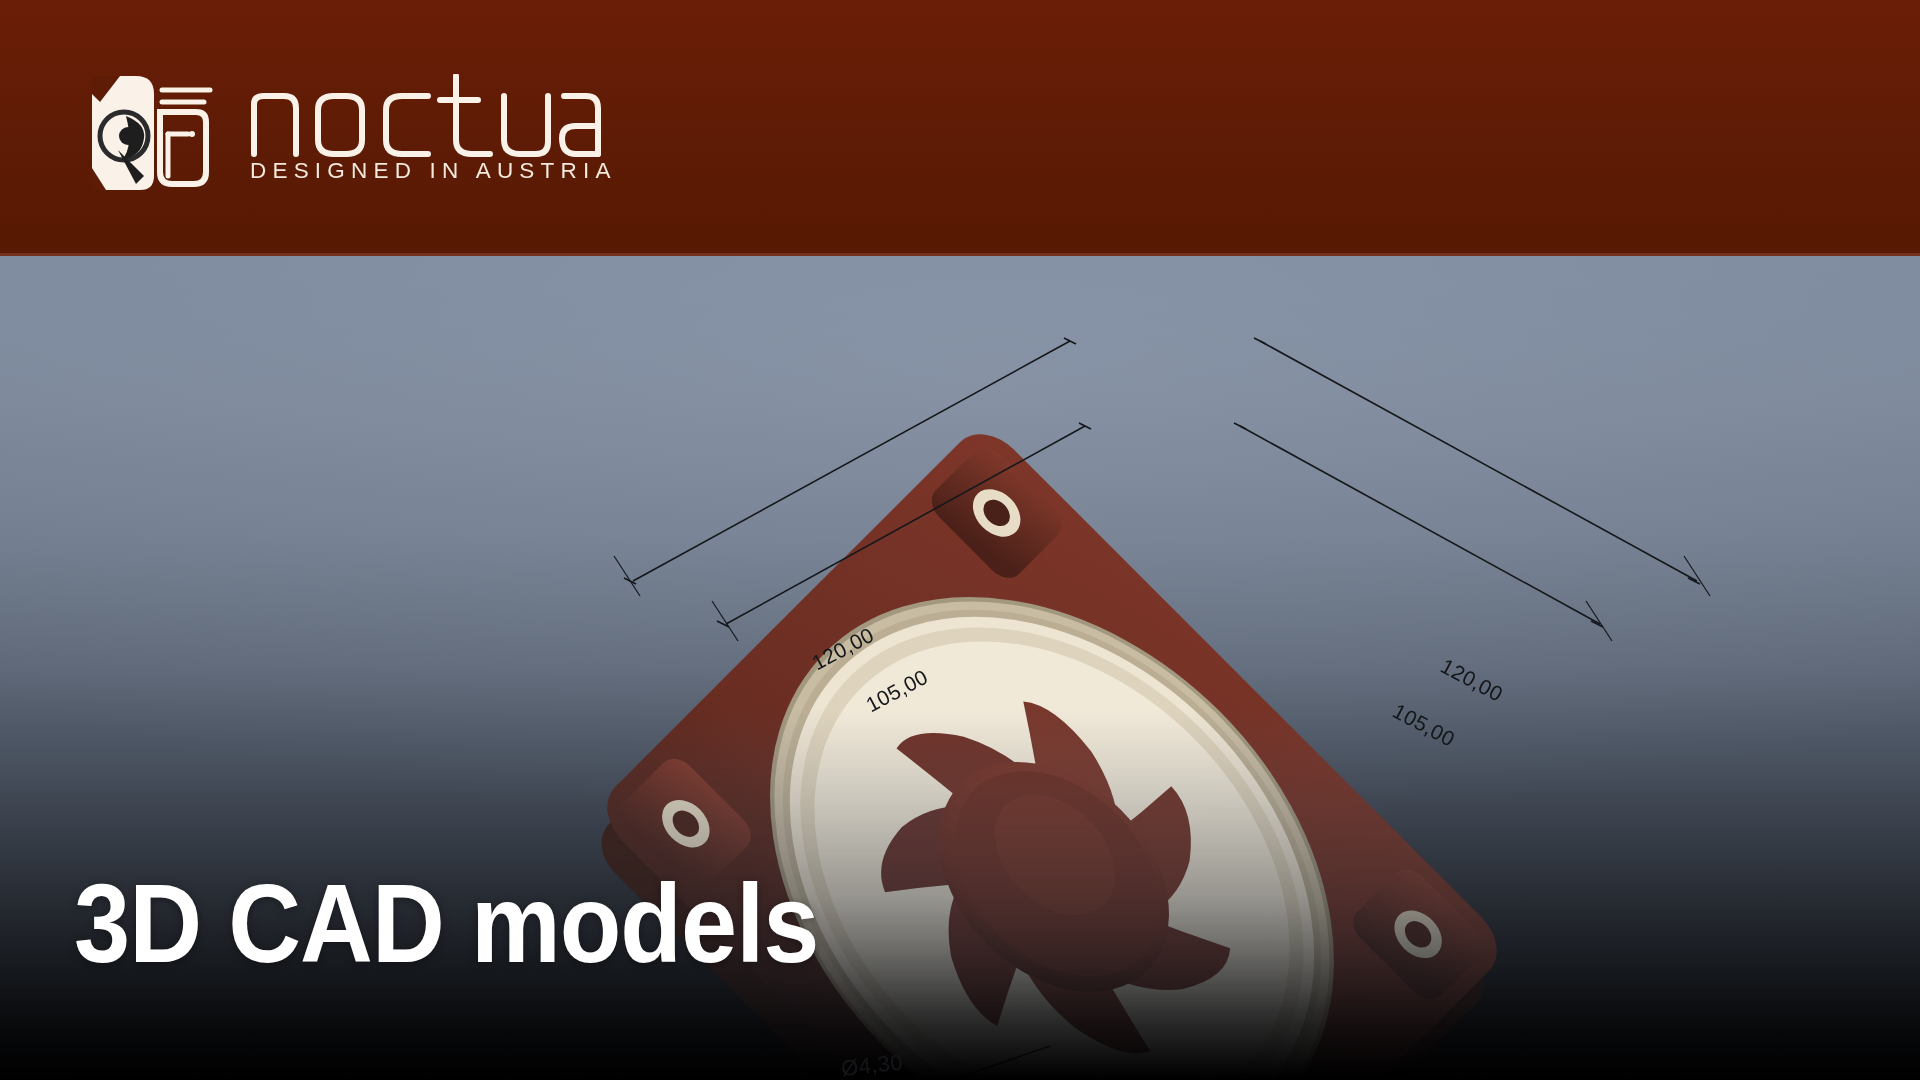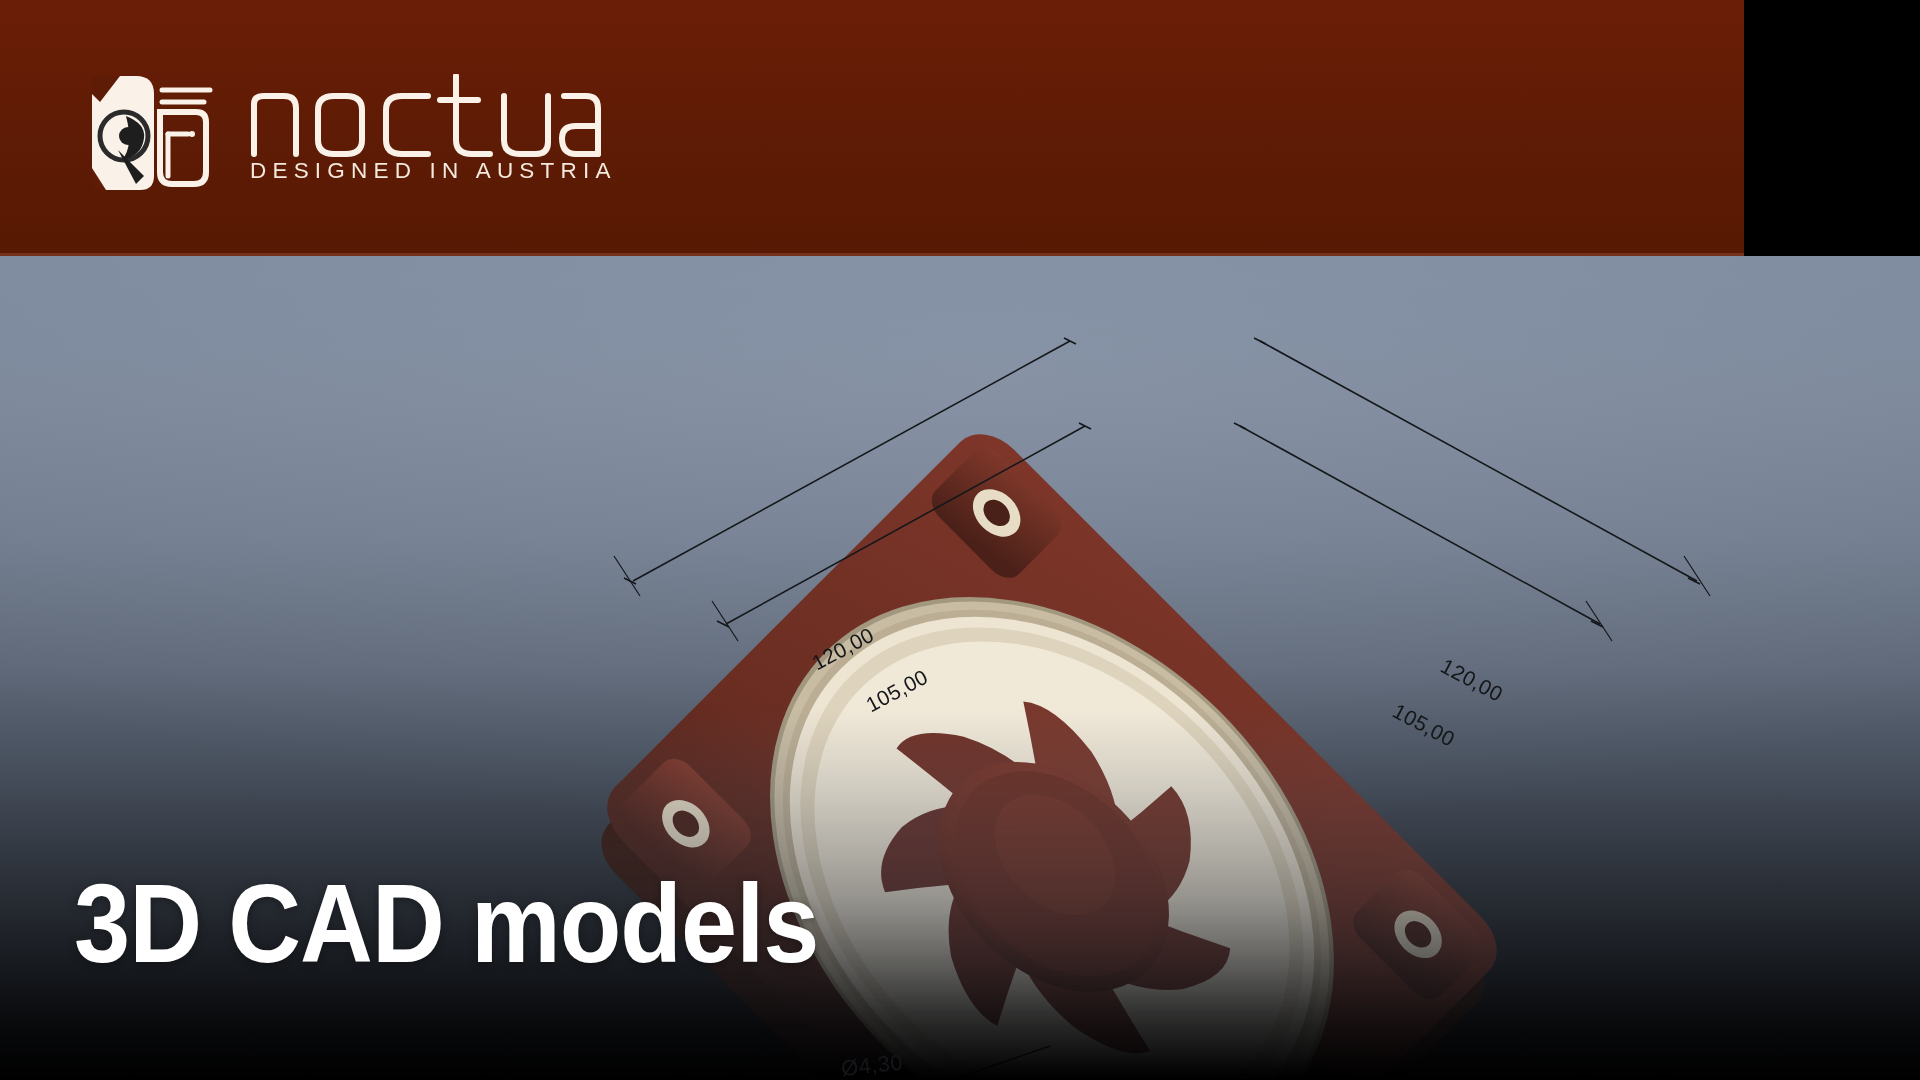--- a/index.html
+++ b/index.html
@@ -15,21 +15,21 @@
     width: 1920px;
     height: 1080px;
     overflow: hidden;
     background: #000;
   }
 
   
   #header-bar {
     position: absolute;
     left: 0; top: 0;
-    width: 1744px;
+    width: 1920px;
     height: 256px;
     background: linear-gradient(180deg, #6B1E07 0%, #5E1B05 55%, #571903 100%);
     overflow: hidden;
   }
   #header-bar:after {
     content: "";
     position: absolute;
     left: 0; bottom: 0;
     width: 100%; height: 3px;
     background: rgba(140,70,50,.55);

